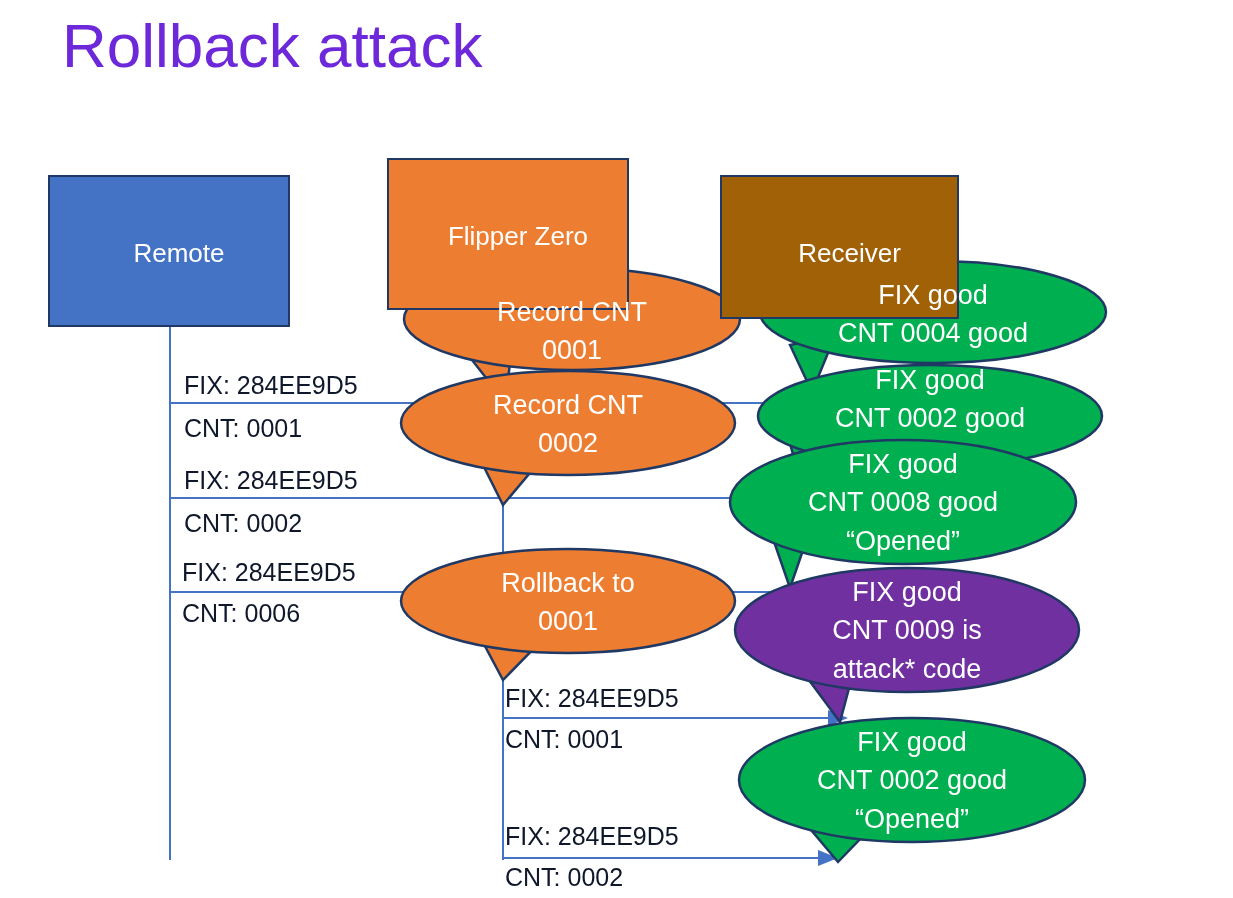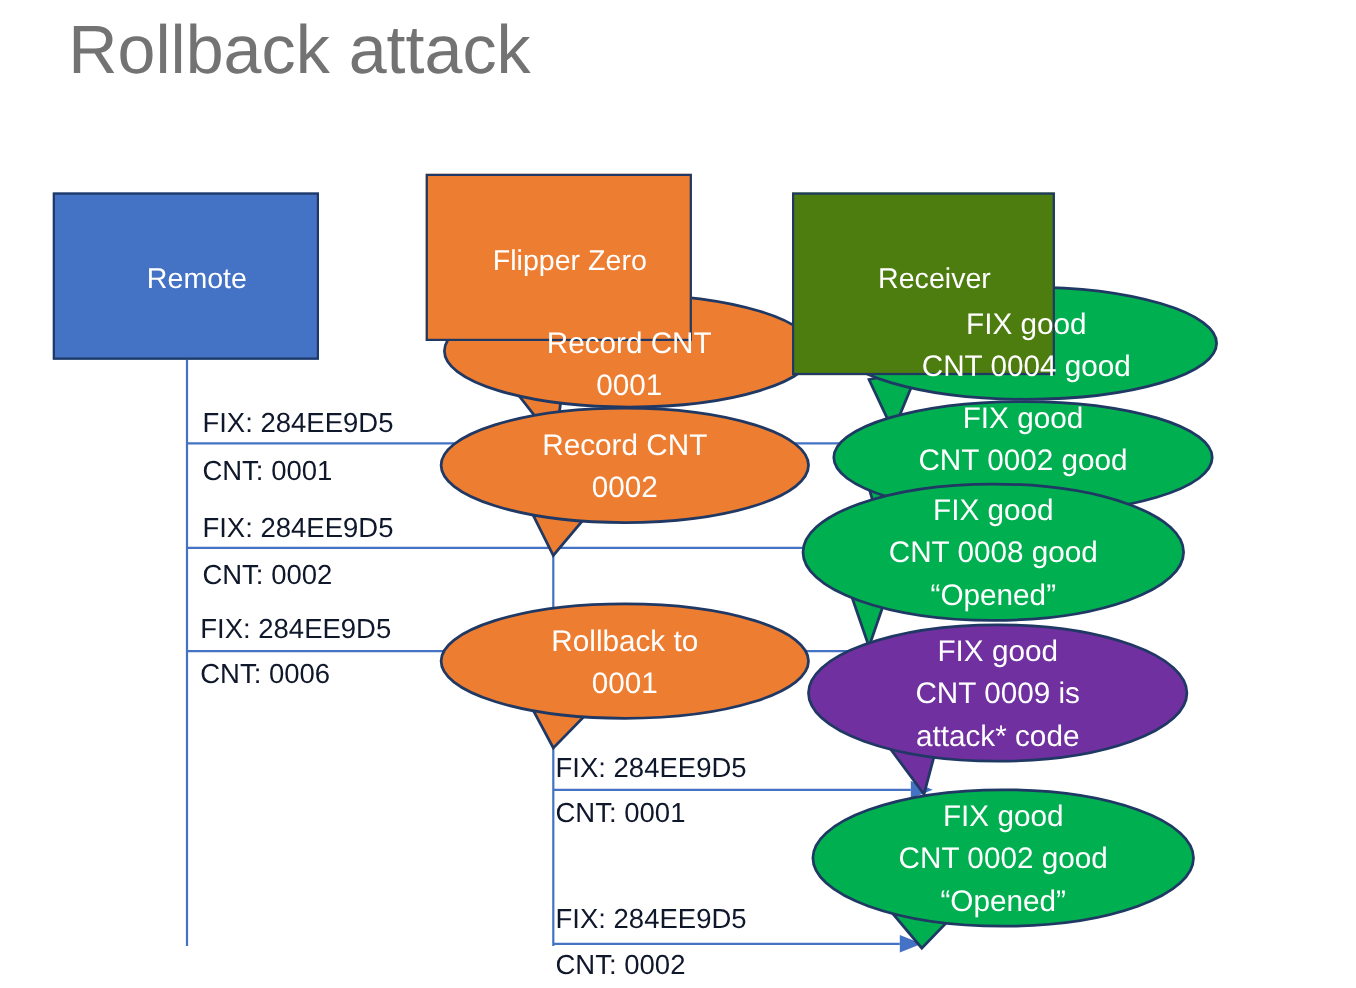--- a/index.html
+++ b/index.html
@@ -18,21 +18,21 @@
     height: 898px;
     background: #ffffff;
     overflow: hidden;
   }
   #slide-title {
     position: absolute;
     left: 62px;
     top: 10px;
     font-size: 62px;
     font-weight: 400;
-    color: #737373;
+    color: #6d28d9;
     letter-spacing: 0px;
     white-space: nowrap;
     line-height: 1.15;
   }
 
   
   #vector-layer {
     position: absolute;
     left: 0; top: 0;
     width: 1233px;
@@ -53,21 +53,21 @@
   .actor-box .actor-label {
     position: absolute;
     left: 0;
     right: 0;
     top: 62px;
     display: block;
     margin-left: 20px;
   }
   #actor-remote   { left: 48px;  top: 175px; width: 242px; height: 152px; background: #4472C4; }
   #actor-flipper  { left: 387px; top: 158px; width: 242px; height: 152px; background: #ED7D31; }
-  #actor-receiver { left: 720px; top: 175px; width: 239px; height: 166px; background: #4d7c0f; text-align: center; }
+  #actor-receiver { left: 720px; top: 175px; width: 239px; height: 144px; background: #a16207; text-align: center; }
 
   
   .msg-label {
     position: absolute;
     font-size: 25px;
     color: #0f172a;
     white-space: nowrap;
     line-height: 1.0;
   }
 

